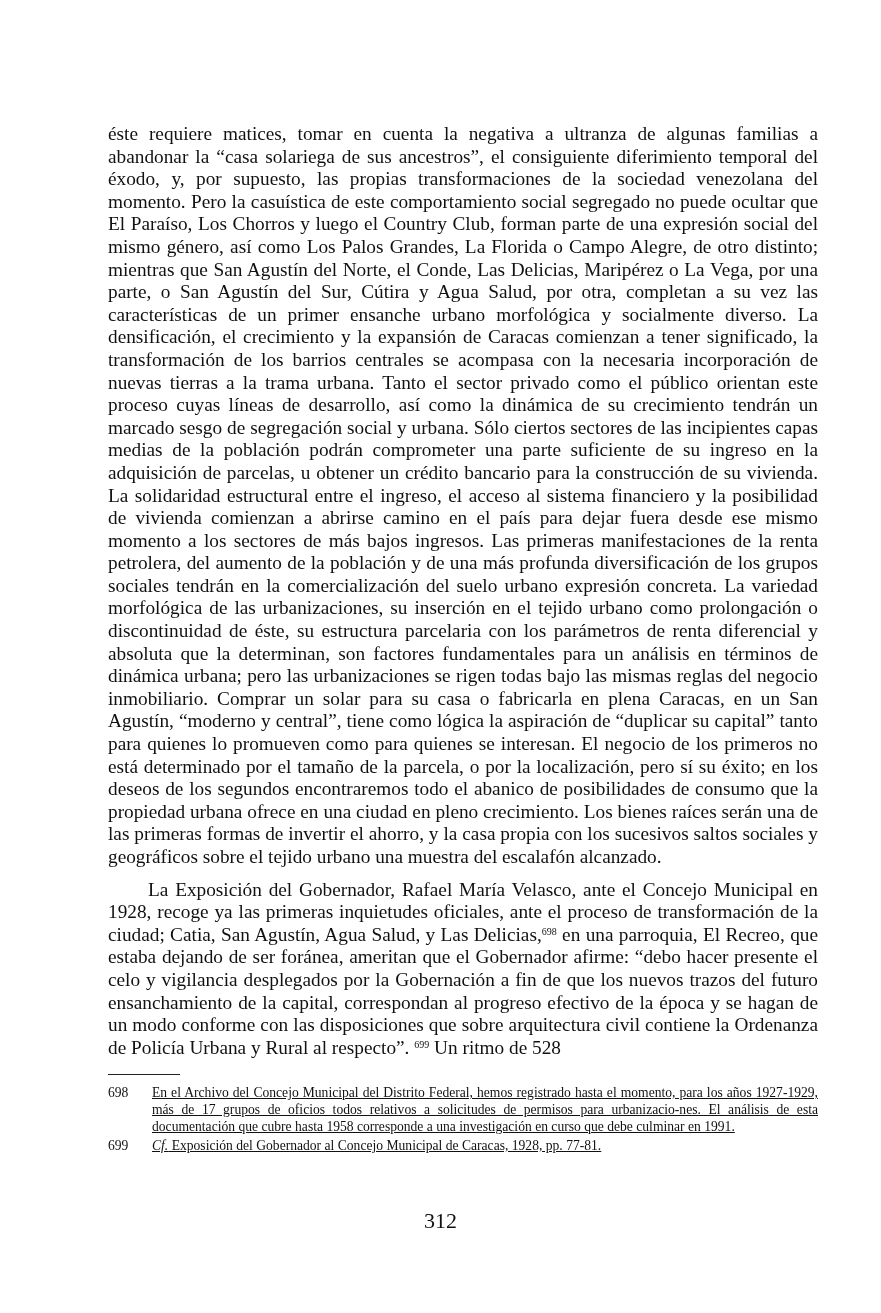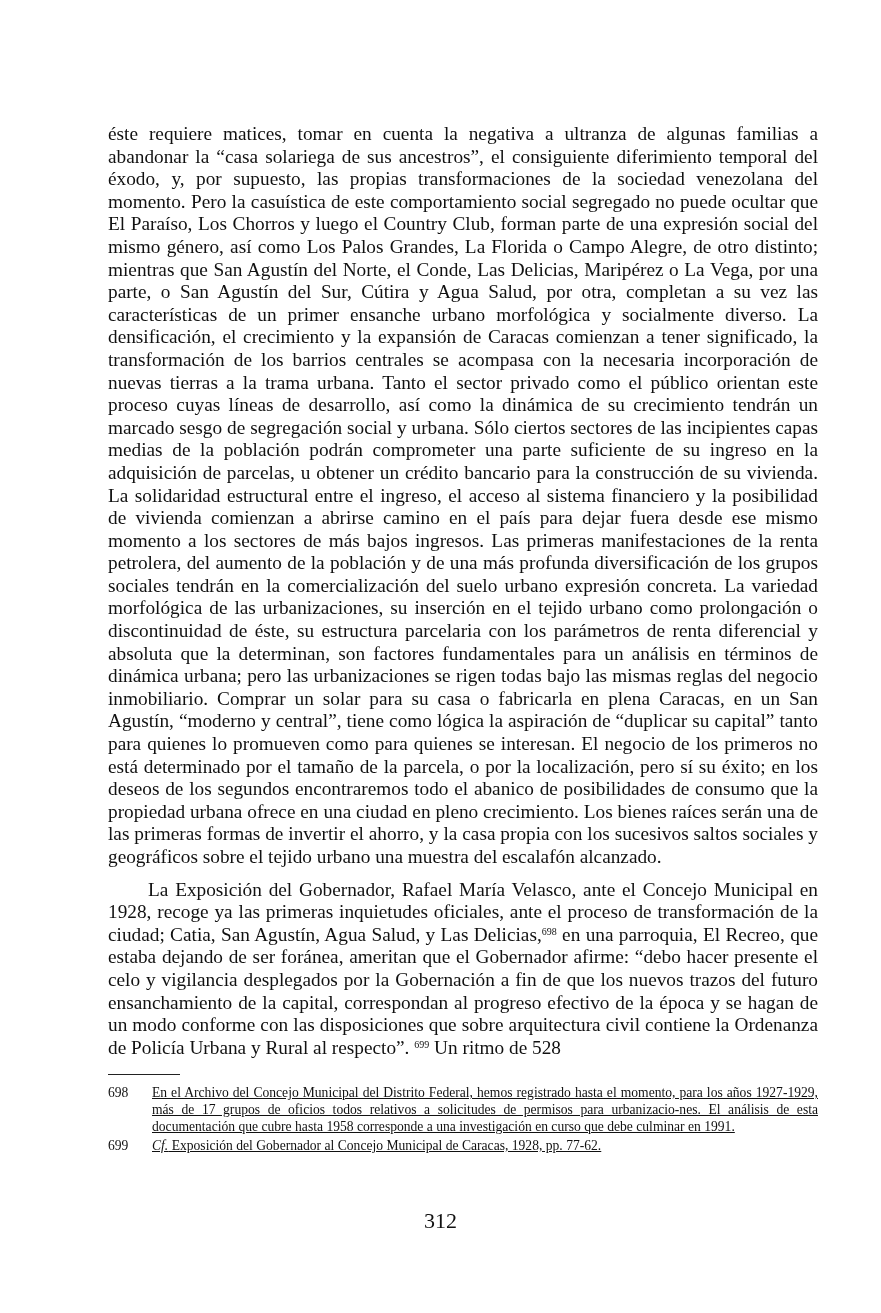--- a/index.html
+++ b/index.html
@@ -24,17 +24,17 @@
   <p class="body-text para2"><span>La Exposición del Gobernador, Rafael María Velasco, ante el Concejo Municipal en 1928, recoge ya las primeras inquietudes oficiales, ante el proceso de transformación de la ciudad; Catia, San Agustín, Agua Salud, y Las Delicias,</span><sup class="fnref">698</sup><span> en una parroquia, El Recreo, que estaba dejando de ser foránea, ameritan que el Gobernador afirme: “debo hacer presente el celo y vigilancia desplegados por la Gobernación a fin de que los nuevos trazos del futuro ensanchamiento de la capital, correspondan al progreso efectivo de la época y se hagan de un modo conforme con las disposiciones que sobre arquitectura civil contiene la Ordenanza de Policía Urbana y Rural al respecto”. </span><sup class="fnref">699</sup><span> Un ritmo de 528</span></p>
 
   <div class="rule"></div>
 
   <div class="footnote">
     <span class="fn-num">698</span>
     <span class="fn-text">En el Archivo del Concejo Municipal del Distrito Federal, hemos registrado hasta el momento, para los años 1927-1929, más de 17 grupos de oficios todos relativos a solicitudes de permisos para urbanizacio-nes. El análisis de esta documentación que cubre hasta 1958 corresponde a una investigación en curso que debe culminar en 1991.</span>
   </div>
   <div class="footnote">
     <span class="fn-num">699</span>
-    <span class="fn-text"><i>Cf.</i><span> Exposición del Gobernador al Concejo Municipal de Caracas, 1928, pp. 77-62.</span></span>
+    <span class="fn-text"><i>Cf.</i><span> Exposición del Gobernador al Concejo Municipal de Caracas, 1928, pp. 77-81.</span></span>
   </div>
 </div>
 
 <div class="page-number">312</div>
 
 </body></html>

